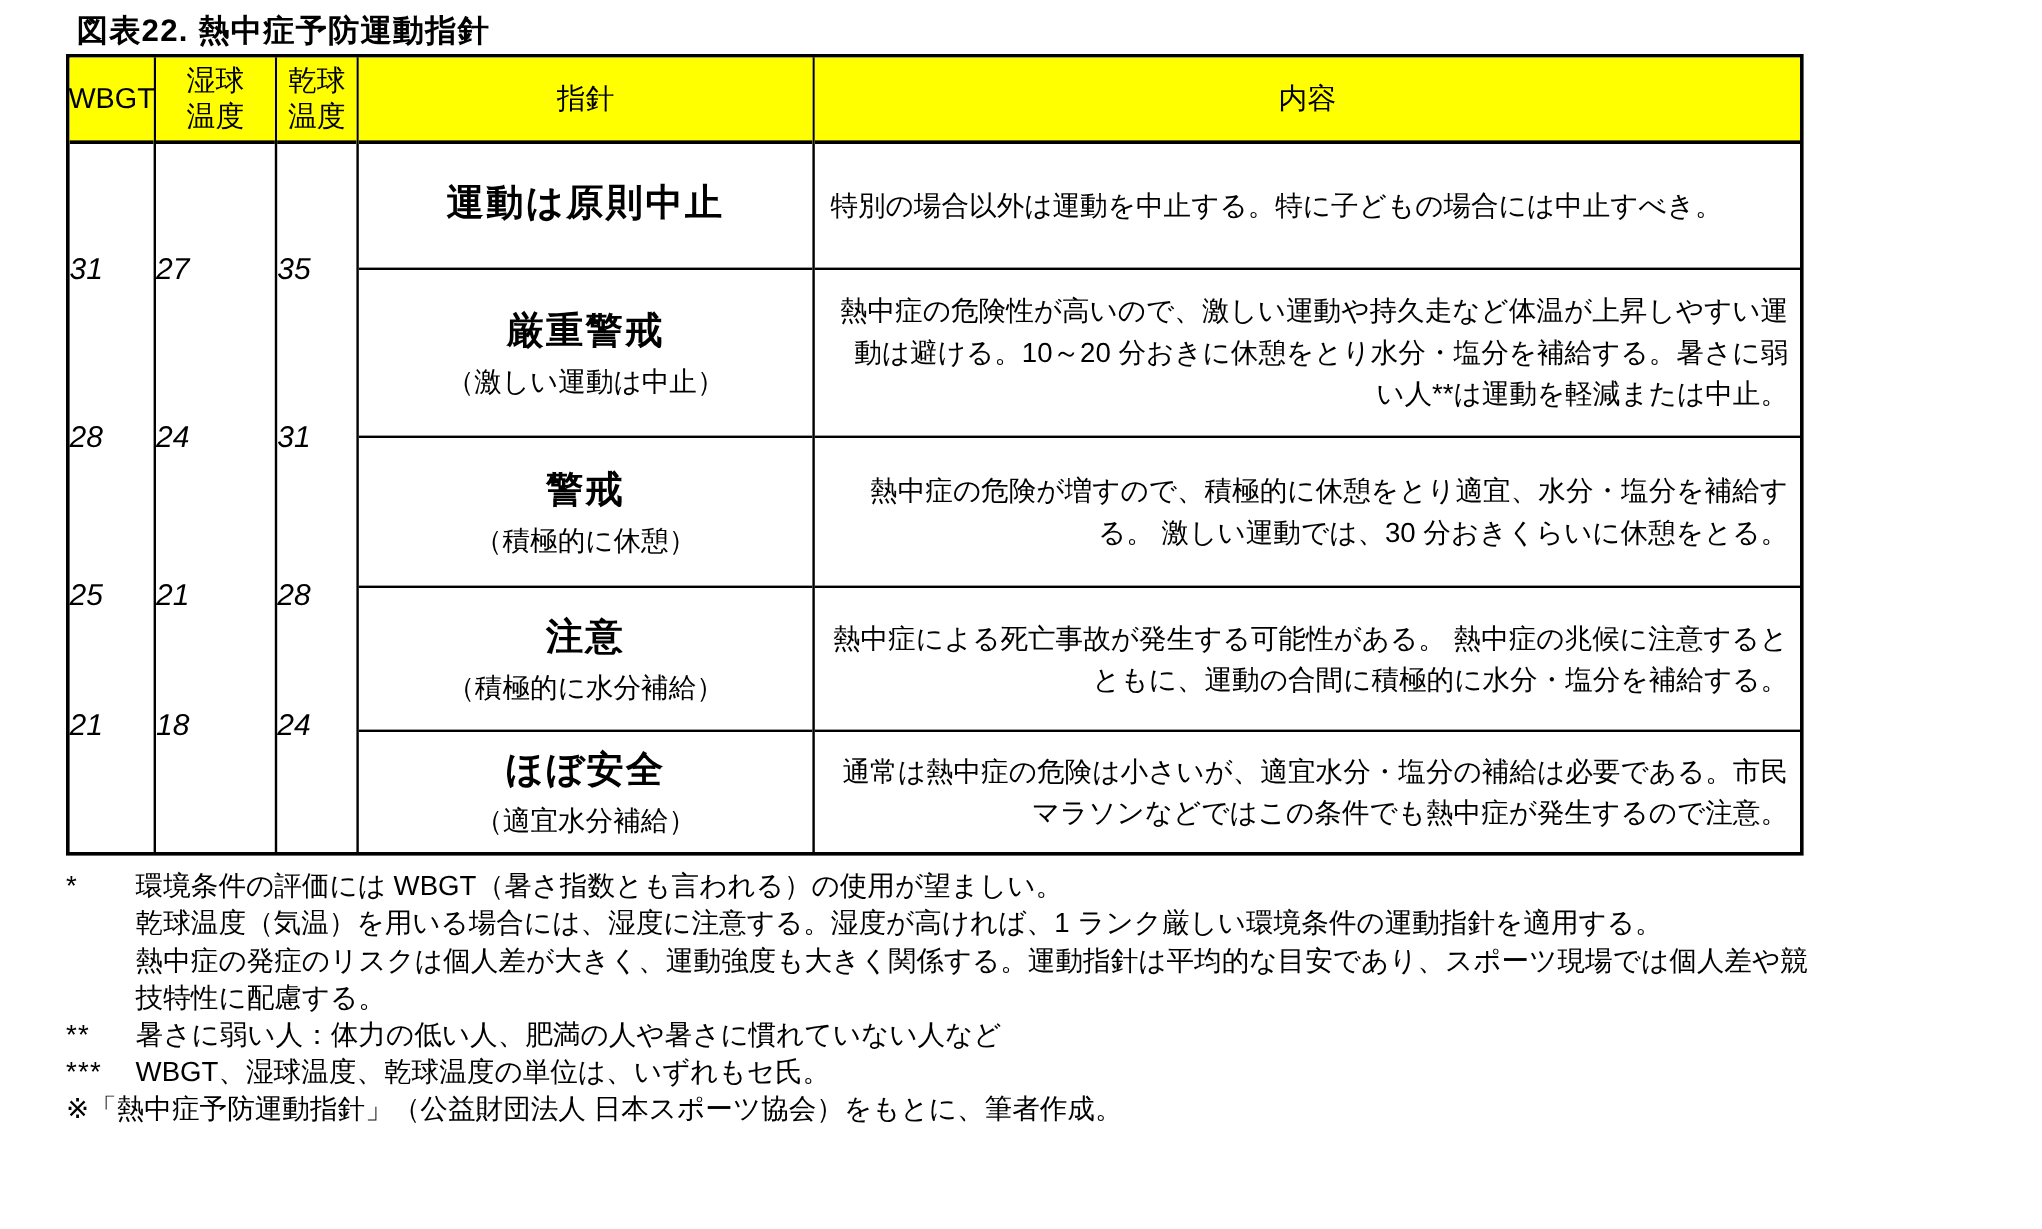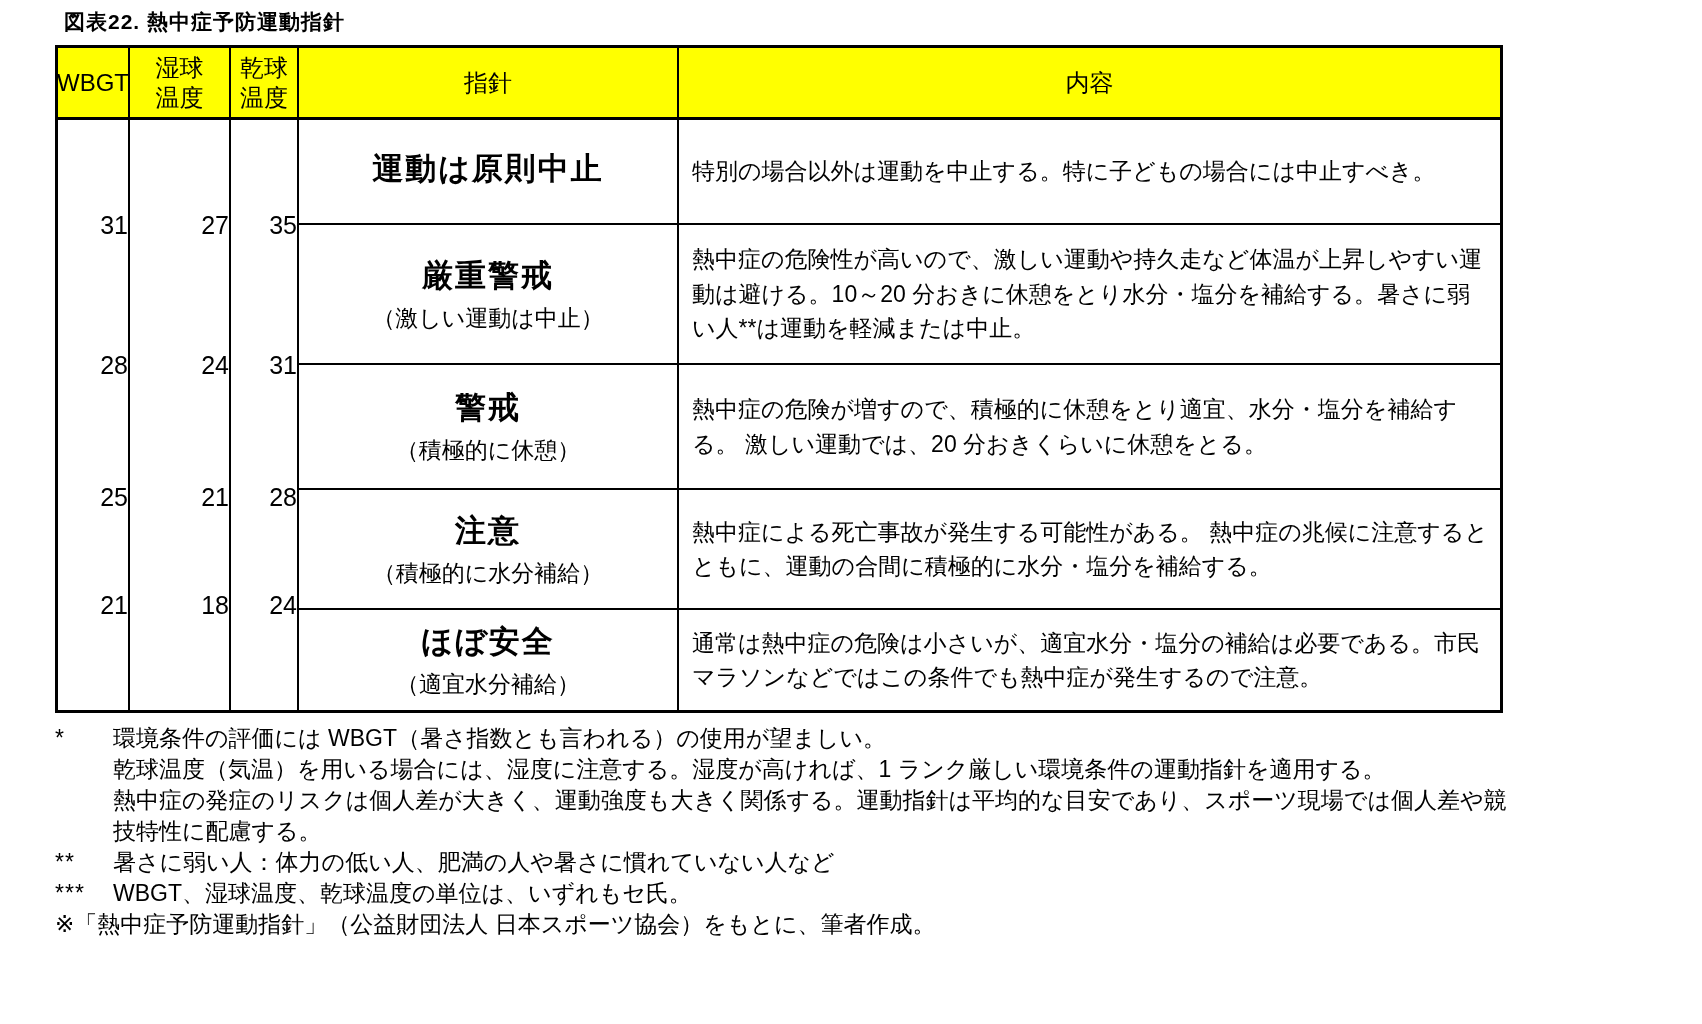--- a/index.html
+++ b/index.html
@@ -3,53 +3,53 @@
 <meta charset="utf-8">
 <style>
   * { margin:0; padding:0; box-sizing:border-box; }
   html,body { background:#ffffff; }
   body {
     width:1702px; height:1024px; position:relative; overflow:hidden;
     font-family:"Liberation Sans","DejaVu Sans",sans-serif; color:#000;
   }
   .page-title {
     position:absolute; left:64px; top:8px;
-    font-size:21px; font-weight:bold; letter-spacing:1px;
+    font-size:26px; font-weight:bold; letter-spacing:1px;
   }
   .figure-table {
     position:absolute; left:55px; top:45px; width:1448px; height:668px;
     border:3px solid #000; display:flex; background:#fff;
   }
   .col { display:flex; flex-direction:column; }
   .col-sep { border-right:2px solid #000; }
   .col-wbgt { width:72px; }
   .col-wet  { width:101px; }
   .col-dry  { width:68px; }
   .col-guide{ width:380px; }
   .col-content { flex:1; }
   .th {
     height:72px; background:#ffff00; border-bottom:3px solid #000;
     display:flex; align-items:center; justify-content:center;
     text-align:center; font-size:24px; line-height:1.25;
     white-space:pre-line; flex-shrink:0;
   }
   .temp-body { position:relative; flex:1; }
   .temp-mark {
-    position:absolute; left:0; right:0; text-align:right;
-    transform:translateY(-50%); font-size:25px;
+    position:absolute; left:0; right:0; text-align:left;
+    transform:translateY(-50%); font-size:25px;font-style:italic;
   }
   .tm-1 { top:105px; } .tm-2 { top:245px; } .tm-3 { top:377px; } .tm-4 { top:485px; }
   .cell { border-bottom:2px solid #000; flex-shrink:0; display:flex; }
   .cell.last { border-bottom:none; flex:1; }
   .h-r1 { height:105px; } .h-r2 { height:140px; } .h-r3 { height:125px; } .h-r4 { height:120px; }
   .guide-cell { flex-direction:column; align-items:center; justify-content:center; text-align:center; }
   .guide-main { font-size:31px; font-weight:bold; letter-spacing:2px; }
   .guide-sub  { font-size:23px; margin-top:6px; }
   .content-cell { align-items:center; padding:6px 10px 6px 13px; }
-  .content-text { font-size:23px; line-height:1.5; }
+  .content-text { font-size:23px; line-height:1.5;text-align:right; }
   .footnotes { position:absolute; left:55px; top:723px; width:1470px; }
   .footnote-row { display:flex; font-size:23px; line-height:31px; }
   .fn-marker { width:58px; flex-shrink:0; letter-spacing:1px; }
   .fn-marker-inline { flex-shrink:0; }
   .fn-text { flex:1; }
 </style>
 </head>
 <body>
 
 <div class="page-title">図表22. 熱中症予防運動指針</div>
@@ -114,21 +114,21 @@
 
   <div class="col col-content">
     <div class="th">内容</div>
     <div class="cell h-r1 content-cell">
       <div class="content-text">特別の場合以外は運動を中止する。特に子どもの場合には中止すべき。</div>
     </div>
     <div class="cell h-r2 content-cell">
       <div class="content-text">熱中症の危険性が高いので、激しい運動や持久走など体温が上昇しやすい運動は避ける。10～20 分おきに休憩をとり水分・塩分を補給する。暑さに弱い人**は運動を軽減または中止。</div>
     </div>
     <div class="cell h-r3 content-cell">
-      <div class="content-text">熱中症の危険が増すので、積極的に休憩をとり適宜、水分・塩分を補給する。 激しい運動では、20 分おきくらいに休憩をとる。</div>
+      <div class="content-text">熱中症の危険が増すので、積極的に休憩をとり適宜、水分・塩分を補給する。 激しい運動では、30 分おきくらいに休憩をとる。</div>
     </div>
     <div class="cell h-r4 content-cell">
       <div class="content-text">熱中症による死亡事故が発生する可能性がある。 熱中症の兆候に注意するとともに、運動の合間に積極的に水分・塩分を補給する。</div>
     </div>
     <div class="cell last content-cell">
       <div class="content-text">通常は熱中症の危険は小さいが、適宜水分・塩分の補給は必要である。市民マラソンなどではこの条件でも熱中症が発生するので注意。</div>
     </div>
   </div>
 
 </div>

